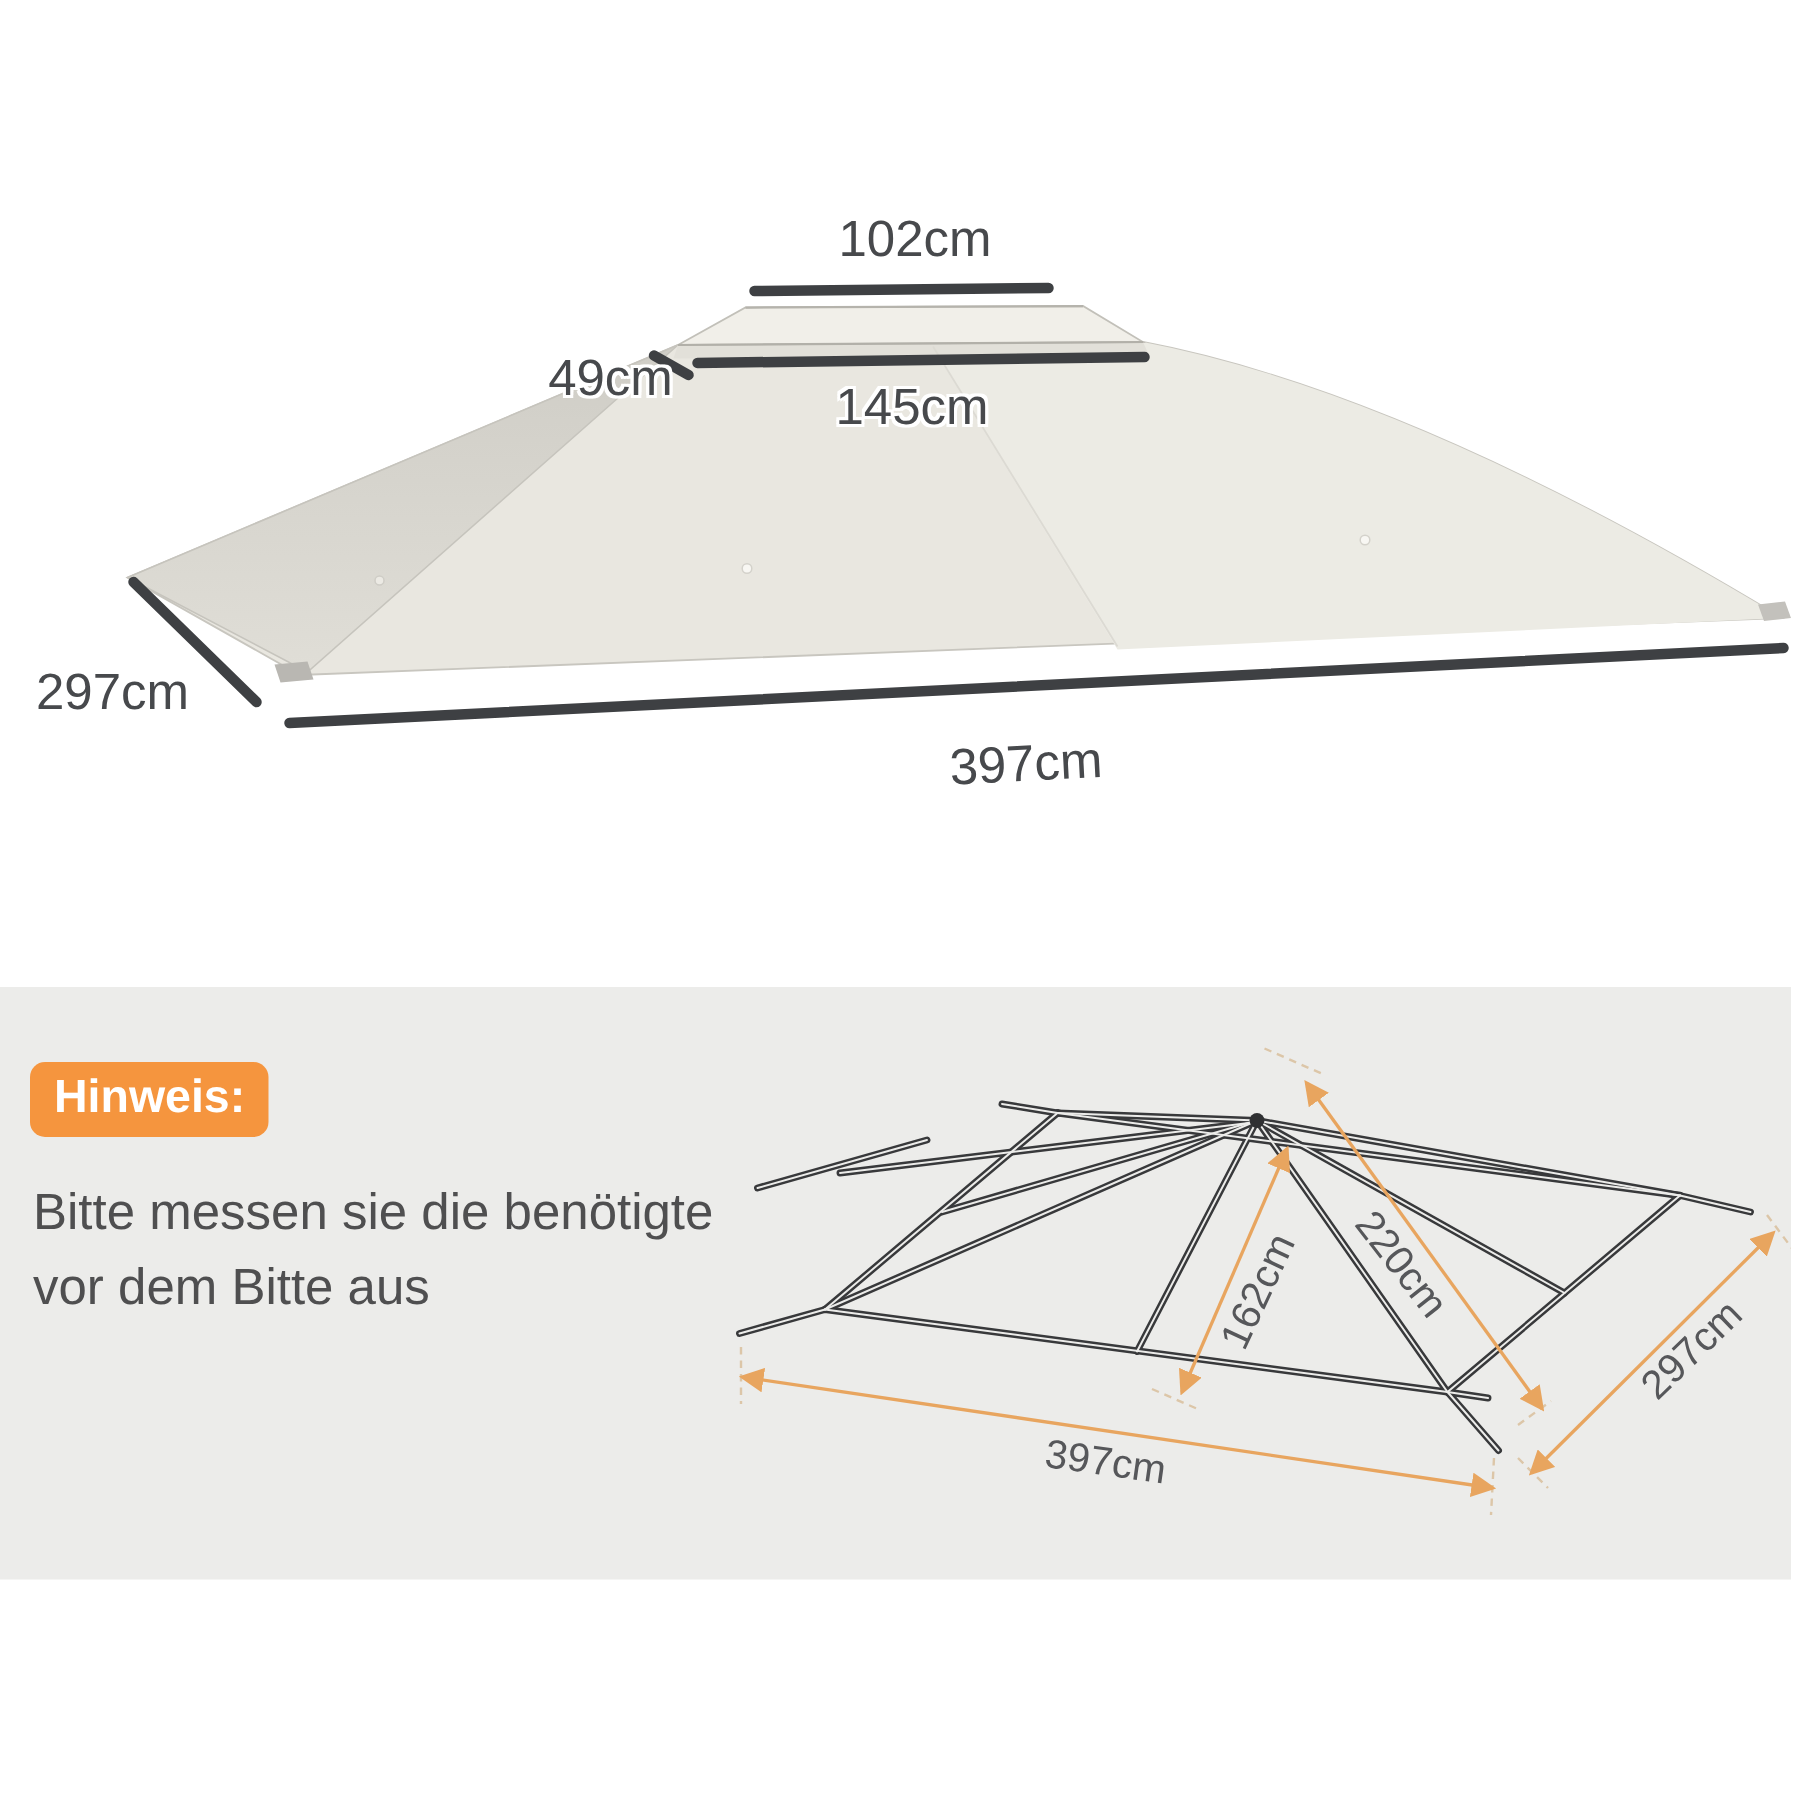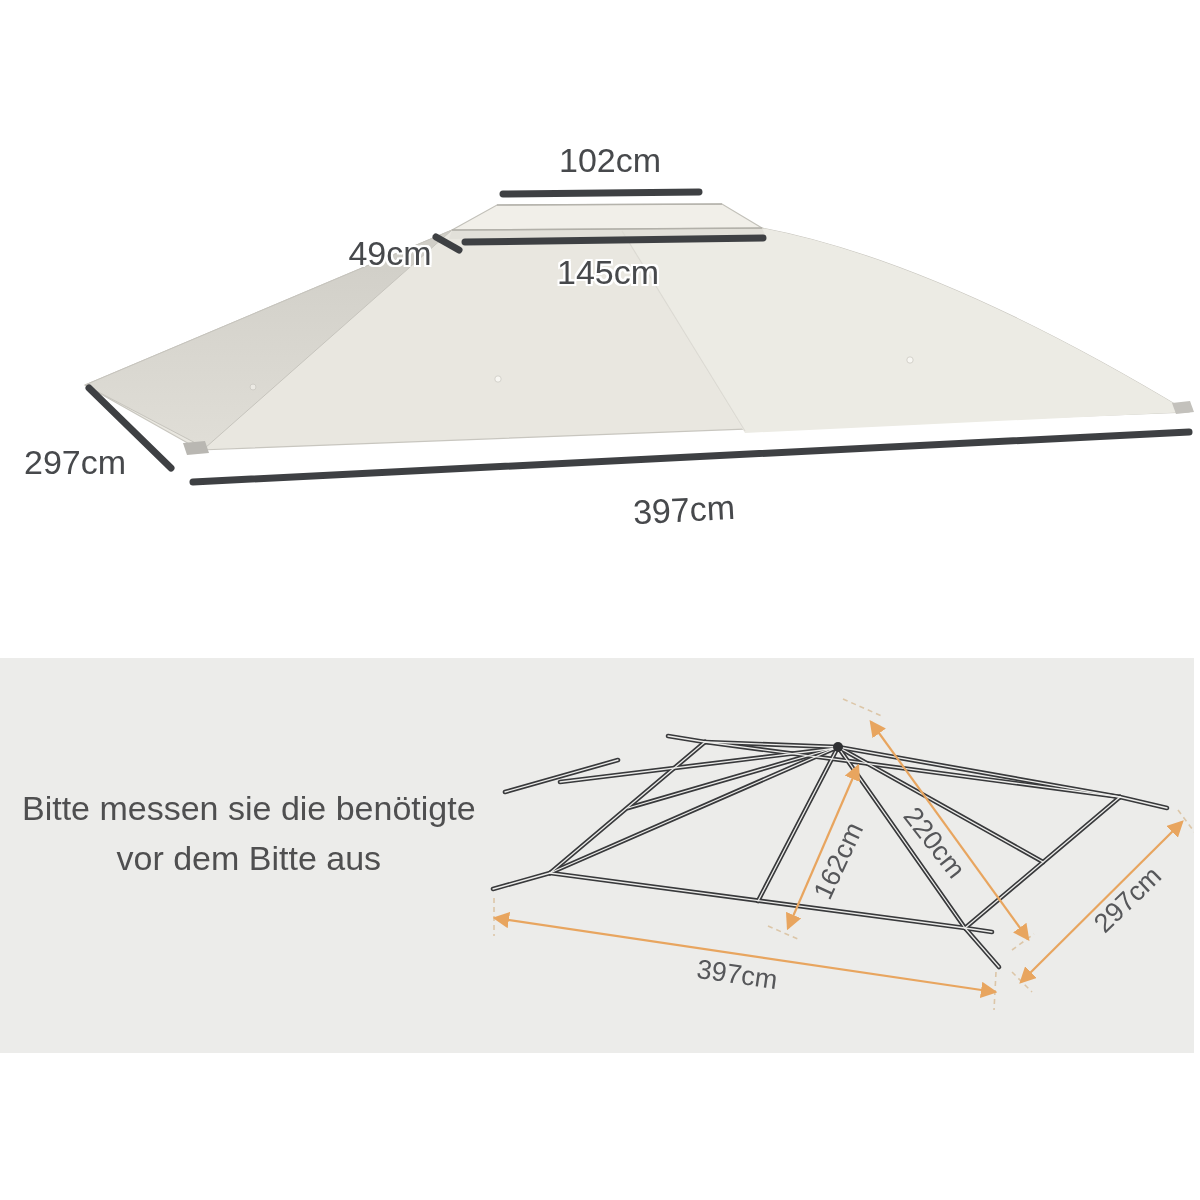--- a/index.html
+++ b/index.html
@@ -24,21 +24,21 @@
   .rot-m44{transform:translate(-50%,-50%) rotate(-44deg);}
   .rot-p8{transform:translate(-50%,-50%) rotate(8deg);}
   .note-panel{
     position:absolute;left:0;top:658px;width:1200px;height:395px;background:#ececea;
   }
   .hinweis-badge{
     position:absolute;left:20px;top:708px;background:#f5953e;color:#ffffff;
     font-size:31px;font-weight:600;padding:5px 16px 9px 16px;border-radius:10px;
   }
   .note-text{
-    position:absolute;left:22px;top:783px;font-size:34px;line-height:50px;color:#4f4f50;text-align:center;
+    position:absolute;left:22px;top:783px;font-size:34px;line-height:50px;color:#4f4f50;
   }
 </style>
 </head>
 <body>
 
 <div class="stage">
 
   <div class="note-panel"></div>
 
   <svg width="1200" height="1200" viewBox="0 0 1200 1200">
@@ -122,25 +122,26 @@
       <g stroke="#e8a55f" stroke-width="2.2" fill="none">
         <line x1="858" y1="766" x2="788" y2="928" marker-start="url(#arr)" marker-end="url(#arr)"></line>
         <line x1="871" y1="722" x2="1028" y2="939" marker-start="url(#arr)" marker-end="url(#arr)"></line>
         <line x1="1182" y1="822" x2="1021" y2="982" marker-start="url(#arr)" marker-end="url(#arr)"></line>
         <line x1="495" y1="918" x2="995" y2="992" marker-start="url(#arr)" marker-end="url(#arr)"></line>
       </g>
     </g>
   </svg>
 
   <div class="dim-label" style="left:610px;top:160px;">102cm</div>
-  <div class="dim-label" style="left:390px;top:253px;">49cm</div>
+  <div class="dim-label" style="left:407px;top:253px;">49cm</div>
   <div class="dim-label" style="left:608px;top:272px;">145cm</div>
   <div class="dim-label" style="left:75px;top:462px;">297cm</div>
   <div class="dim-label rot-m3" style="left:684px;top:510px;">397cm</div>
 
+  <div class="hinweis-badge">Hinweis:</div>
   <div class="note-text">
     <div>Bitte messen sie die benötigte</div>
     <div>vor dem Bitte aus</div>
   </div>
 
   <div class="frame-label rot-m65" style="left:839px;top:861px;">162cm</div>
   <div class="frame-label rot-p52" style="left:934px;top:843px;">220cm</div>
   <div class="frame-label rot-m44" style="left:1128px;top:900px;">297cm</div>
   <div class="frame-label rot-p8" style="left:737px;top:975px;">397cm</div>
 

